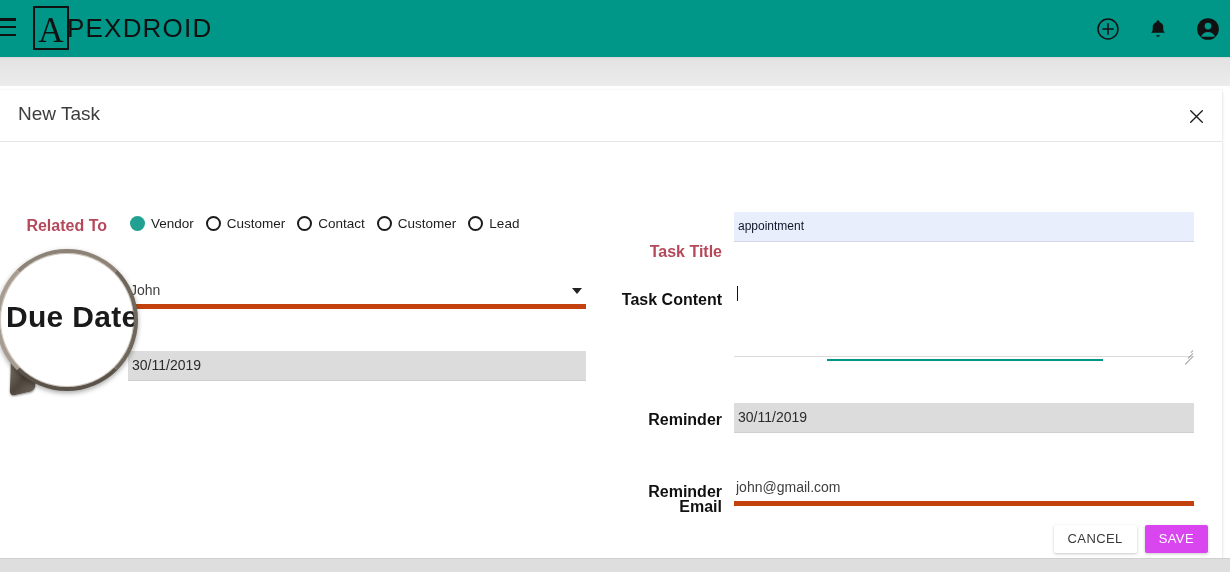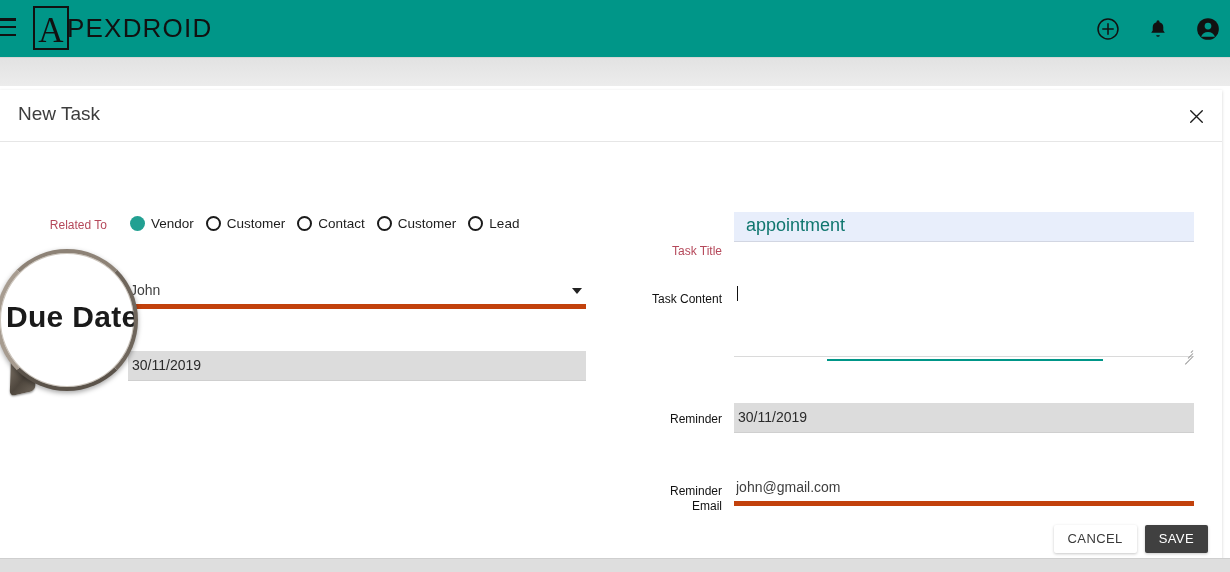--- a/index.html
+++ b/index.html
@@ -83,21 +83,21 @@
 
   
   .form{
     position:relative;height:420px;
   }
   .col-left{position:absolute;left:0;top:0;width:612px;height:420px;}
   .col-right{position:absolute;left:612px;top:0;width:610px;height:420px;}
 
   .lbl{
     position:absolute;text-align:right;
-    font-size:12px;font-weight:400;line-height:15px;
+    font-size:16px;font-weight:700;line-height:15px;
   }
   .lbl.req{color:#b5485a;}
   .lbl.plain{color:#111;}
 
   
   .fld{position:absolute;}
   .underline-input{
     box-sizing:border-box;width:100%;height:30px;
     border:none;border-bottom:5px solid #c2410c;
     background:transparent;
@@ -108,22 +108,22 @@
     box-sizing:border-box;width:100%;height:30px;
     border:none;border-bottom:1px solid #cfcfcf;
     background:#dcdcdc;
     font-family:inherit;font-size:14px;color:#2b2b2b;
     padding:0 1px 2px 4px;outline:none;
   }
   .autofill-input{
     box-sizing:border-box;width:100%;height:30px;
     border:none;border-bottom:1px solid #d2d6e2;
     background:#e8eefb;
-    font-family:inherit;font-size:18px;color:#0f766e;
-    padding:0 0 2px 12px;outline:none;
+    font-family:inherit;font-size:12px;color:#0f172a;
+    padding:0 0 2px 4px;outline:none;
   }
   .select-wrap{position:relative;}
   .select-arrow{
     position:absolute;right:4px;top:9px;
     width:0;height:0;border-left:5px solid transparent;border-right:5px solid transparent;
     border-top:6px solid #222;pointer-events:none;
   }
 
   
   .ta-wrap{position:relative;}
@@ -166,21 +166,21 @@
   
   .footer-btns{
     position:absolute;right:14px;bottom:9px;display:flex;align-items:center;gap:8px;
   }
   .btn{
     font-family:inherit;font-size:13px;letter-spacing:.4px;
     border:none;border-radius:2px;cursor:pointer;outline:none;
     padding:0 14px;height:28px;line-height:28px;
   }
   .btn-cancel{background:#fff;color:#3a3a3a;box-shadow:0 1px 3px rgba(0,0,0,.22);}
-  .btn-save{background:#404040;color:#fff;box-shadow:0 1px 3px rgba(0,0,0,.22);}
+  .btn-save{background:#d946ef;color:#fff;box-shadow:0 1px 3px rgba(0,0,0,.22);}
 
   
   .bottomstrip{
     position:absolute;left:0;top:558px;width:1230px;height:14px;
     background:#dedede;border-top:1px solid #cfcfcf;
   }
 
   
   .magnifier{
     position:absolute;left:-4px;top:249px;width:140px;height:140px;

